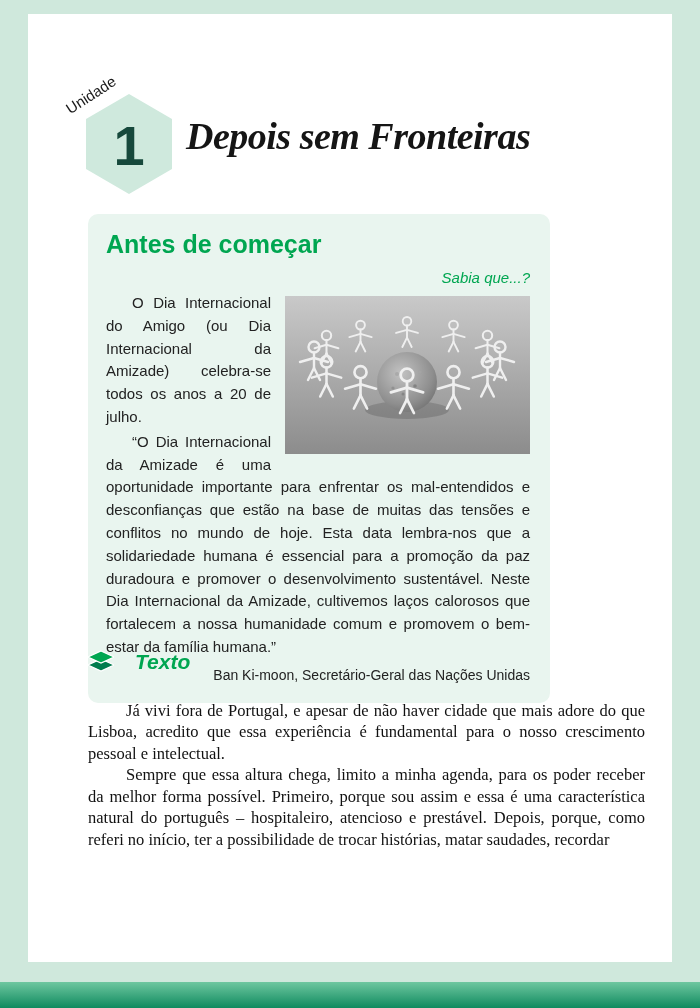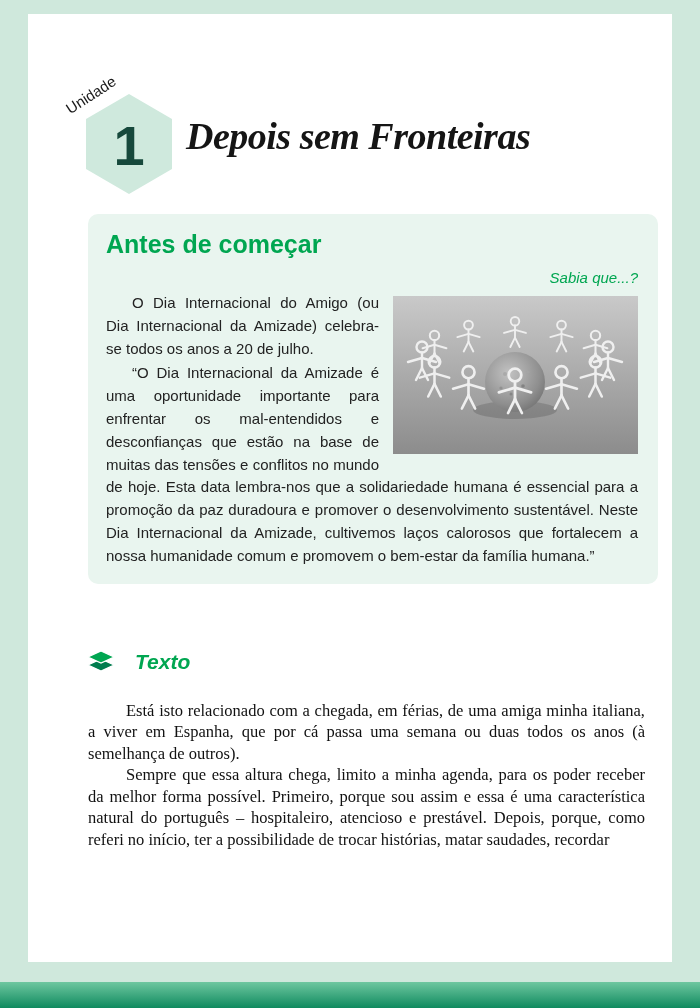--- a/index.html
+++ b/index.html
@@ -61,25 +61,25 @@
     font-size: 38px;
     color: #151515;
     letter-spacing: -0.5px;
     white-space: nowrap;
   }
 
   
   .intro-box {
     position: absolute;
     left: 88px; top: 214px;
-    width: 570px;
+    width: 462px;
     min-height: 368px;
     background: #e9f5ef;
     border-radius: 10px;
-    padding: 16px 20px 14px 18px;
+    padding: 16px 20px 20px 18px;
   }
   .intro-heading {
     color: #00a651;
     font-size: 25px;
     font-weight: bold;
     margin: 0 0 10px 0;
   }
   .intro-sub {
     color: #00a651;
     font-size: 15px;
@@ -198,30 +198,31 @@
           <use href="#wfig" transform="translate(41.5,100.5) scale(1.05)"></use>
           <use href="#wfig" transform="translate(202.5,100.5) scale(1.05)"></use>
           <use href="#wfig" transform="translate(75.5,112.5) scale(1.1)"></use>
           <use href="#wfig" transform="translate(168.5,112.5) scale(1.1)"></use>
           <use href="#wfig" transform="translate(122,117) scale(1.15)"></use>
         </svg>
       </div>
       <p>O Dia Internacional do Amigo (ou Dia Internacional da Amizade) celebra-se todos os anos a 20 de julho.</p>
       <p>“O Dia Internacional da Amizade é uma oportunidade importante para enfrentar os mal-entendidos e desconfianças que estão na base de muitas das tensões e conflitos no mundo de hoje. Esta data lembra-nos que a solidariedade humana é essencial para a promoção da paz duradoura e promover o desenvolvimento sustentável. Neste Dia Internacional da Amizade, cultivemos laços calorosos que fortalecem a nossa humanidade comum e promovem o bem-estar da família humana.”</p>
     </div>
+    <p class="attribution">Ban Ki-moon, Secretário-Geral das Nações Unidas</p>
   </div>
 
   <div class="texto-row">
     <span class="texto-icon">
       <svg width="26" height="22" viewBox="0 0 26 22" xmlns="http://www.w3.org/2000/svg">
         <polygon points="13,9 26,15 13,21 0,15" fill="#007c4e" stroke="#ffffff" stroke-width="1.2"></polygon>
         <polygon points="13,1 26,7 13,13 0,7" fill="#00a651" stroke="#ffffff" stroke-width="1.2"></polygon>
       </svg>
     </span>
     <span class="texto-label">Texto</span>
   </div>
 
   <div class="body-text">
-    <p>Está isto relacionado com a chegada, em férias, de uma amiga minha italiana, a viver em Espanha, que por cá passa uma semana ou duas todos os anos (à semelhança de outros).</p>
+    <p>Já vivi fora de Portugal, e apesar de não haver cidade que mais adore do que Lisboa, acredito que essa experiência é fundamental para o nosso crescimento pessoal e intelectual.</p>
     <p>Sempre que essa altura chega, limito a minha agenda, para os poder receber da melhor forma possível. Primeiro, porque sou assim e essa é uma característica natural do português – hospitaleiro, atencioso e prestável. Depois, porque, como referi no início, ter a possibilidade de trocar histórias, matar saudades, recordar</p>
   </div>
 
 </div>
 
 </body></html>

